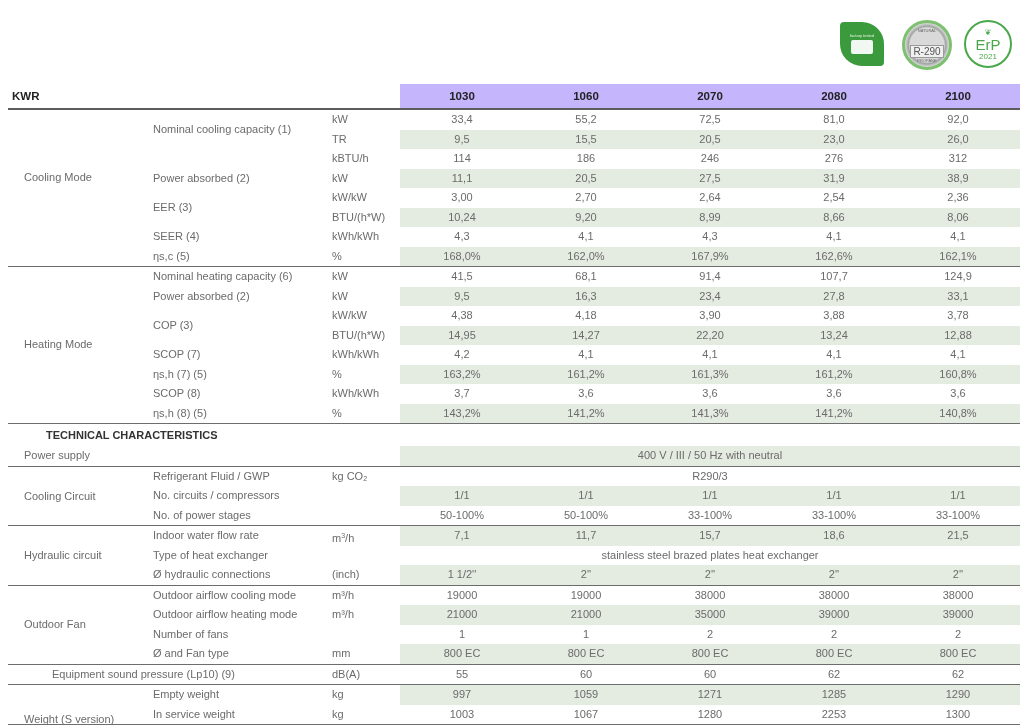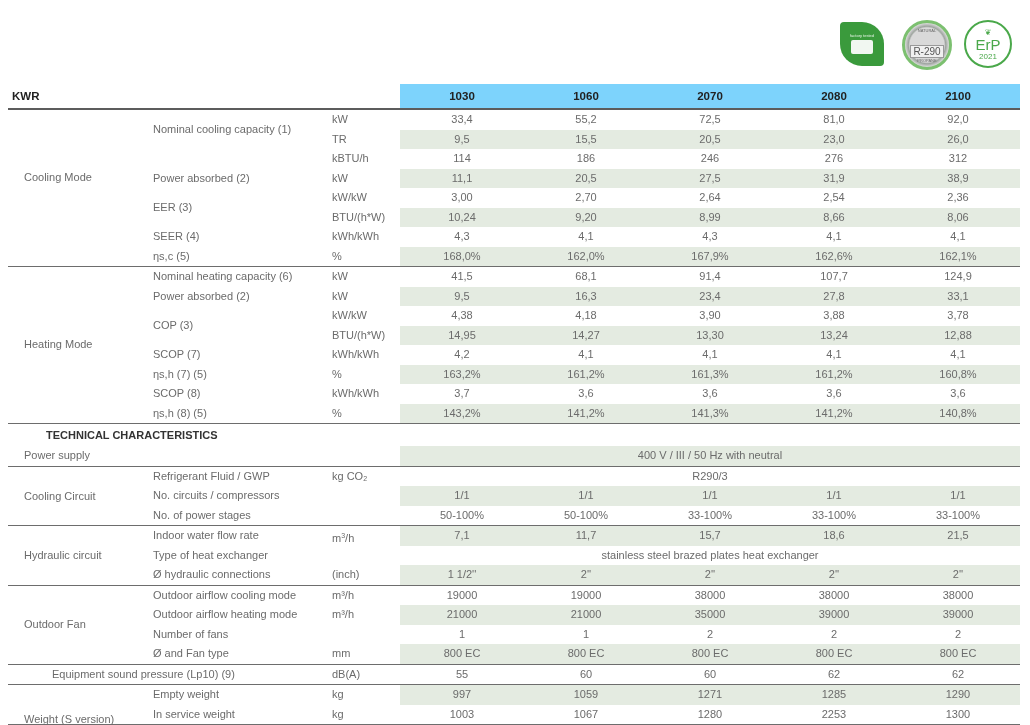--- a/index.html
+++ b/index.html
@@ -30,21 +30,21 @@
   .c3 { left: 764px; width: 124px; }
   .c4 { left: 888px; width: 124px; }
   .cspan { left: 392px; width: 620px; }
   .shade { background: #e4ebe1; }
   .shade-span { position: absolute; left: 392px; width: 620px; top: 0; height: 100%; background: #e4ebe1; }
   .param { position: absolute; left: 145px; top: 0; white-space: nowrap; }
   .unit { position: absolute; left: 324px; top: 0; white-space: nowrap; }
   .group { position: absolute; left: 16px; white-space: nowrap; font-size: 11px; }
   .head-row { height: 24px; line-height: 24px; font-weight: bold; color: #222; font-size: 11.5px; }
   .head-row .title { position: absolute; left: 4px; top: 0; }
-  .head-row .cell { background: #7dd3fc; }
+  .head-row .cell { background: #c4b5fd; }
   .sep { height: 0; border-top: 2px solid #5c5c5c; }
   .sep-thin { height: 0; border-top: 1.5px solid #6d6d6d; }
   .section-title { height: 22px; line-height: 22px; font-weight: bold; color: #333; font-size: 11px; padding-left: 4px; margin-left: 34px; }
   .block { position: relative; }
   sub { font-size: 7px; vertical-align: -1px; }
   sup { font-size: 7px; vertical-align: 4px; }
 </style>
 </head>
 <body>
 
@@ -191,21 +191,21 @@
       <span class="cell c1">4,18</span>
       <span class="cell c2">3,90</span>
       <span class="cell c3">3,88</span>
       <span class="cell c4">3,78</span>
     </div>
     <div class="row">
       <span class="shade-span"></span>
       <span class="unit">BTU/(h*W)</span>
       <span class="cell c0">14,95</span>
       <span class="cell c1">14,27</span>
-      <span class="cell c2">13,30</span>
+      <span class="cell c2">22,20</span>
       <span class="cell c3">13,24</span>
       <span class="cell c4">12,88</span>
     </div>
     <div class="row">
       <span class="param">SCOP (7)</span>
       <span class="unit">kWh/kWh</span>
       <span class="cell c0">4,2</span>
       <span class="cell c1">4,1</span>
       <span class="cell c2">4,1</span>
       <span class="cell c3">4,1</span>

